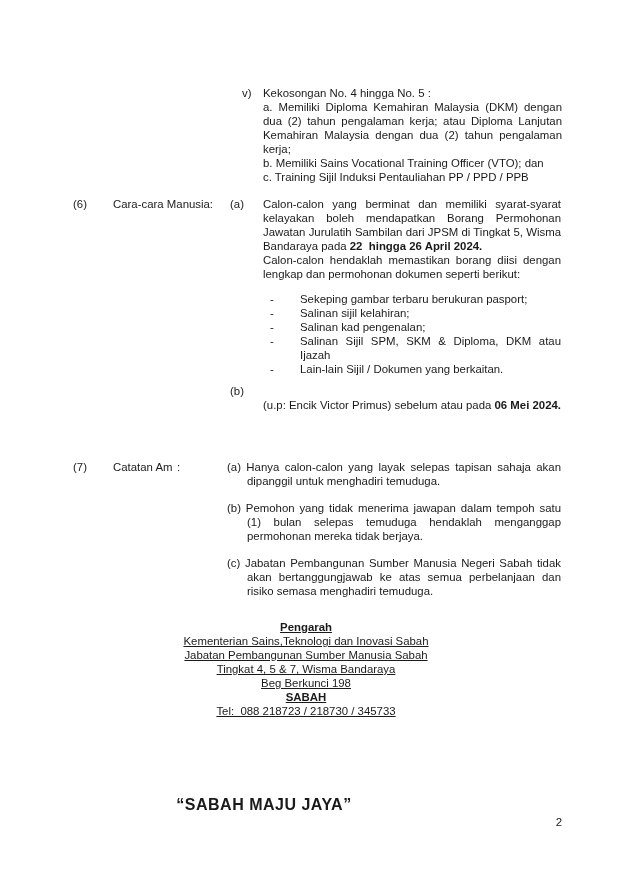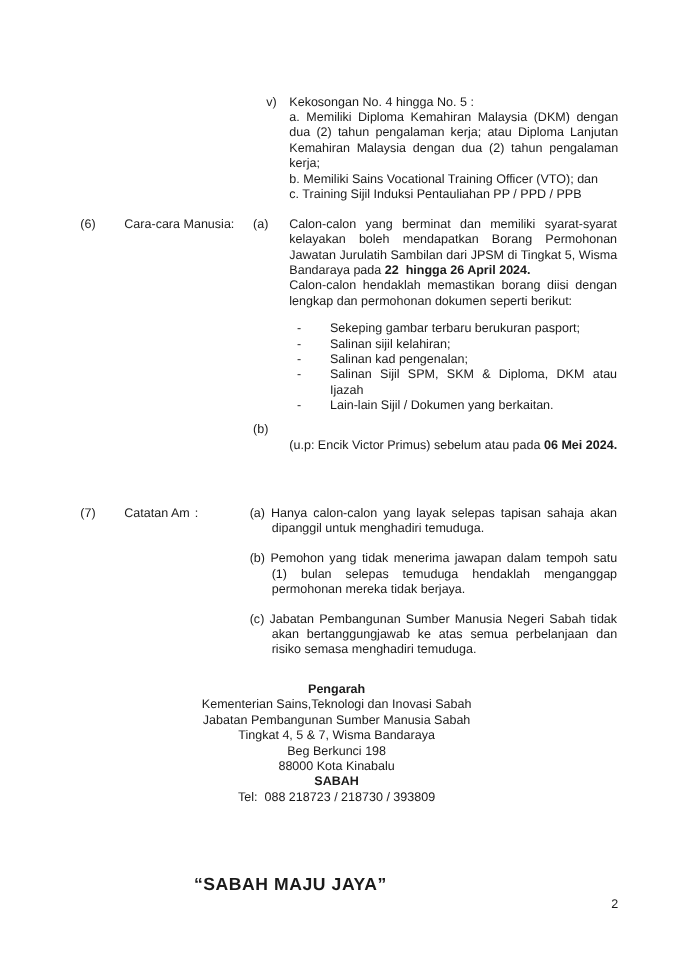--- a/index.html
+++ b/index.html
@@ -39,21 +39,21 @@
 
   
   .section7 { top:460px; left:73px; width:489px; }
   .s7-title { width:64px; flex:0 0 64px; }
   .s7-colon { width:50px; flex:0 0 50px; }
   .s7-items { width:334px; flex:0 0 334px; }
   .s7-item  { text-indent:-20px; padding-left:20px; margin-bottom:13px; }
   .s7-item:last-child { margin-bottom:0; }
 
   
-  .footer { top:620px; left:0; width:612px; text-align:center; line-height:14px; }
+  .footer { top:620px; left:0; width:612px; text-align:center; line-height:14px;text-decoration:underline; }
 
   
   .motto {
     top:773px; left:0; width:528px;
     text-align:center;
     font-weight:bold;
     font-size:16px;
     line-height:26px;
     letter-spacing:0.5px;
     margin-top:19px;
@@ -132,22 +132,21 @@
       <div class="s7-item just"><span>(c)</span> <span>Jabatan Pembangunan Sumber Manusia Negeri Sabah tidak akan bertanggungjawab ke atas semua perbelanjaan dan risiko semasa menghadiri temuduga.</span></div>
     </div>
   </div>
 
   <div class="abs footer">
     <div class="bold">Pengarah</div>
     <div>Kementerian Sains,Teknologi dan Inovasi Sabah</div>
     <div>Jabatan Pembangunan Sumber Manusia Sabah</div>
     <div>Tingkat 4, 5 &amp; 7, Wisma Bandaraya</div>
     <div>Beg Berkunci 198</div>
-    <div>88000 Kota Kinabalu</div>
     <div class="bold">SABAH</div>
-    <div class="pre">Tel:  088 218723 / 218730 / 393809</div>
+    <div class="pre">Tel:  088 218723 / 218730 / 345733</div>
   </div>
 
   <div class="abs motto">“SABAH MAJU JAYA”</div>
 
   <div class="abs pagenum">2</div>
 
 </div>
 
 </body></html>

